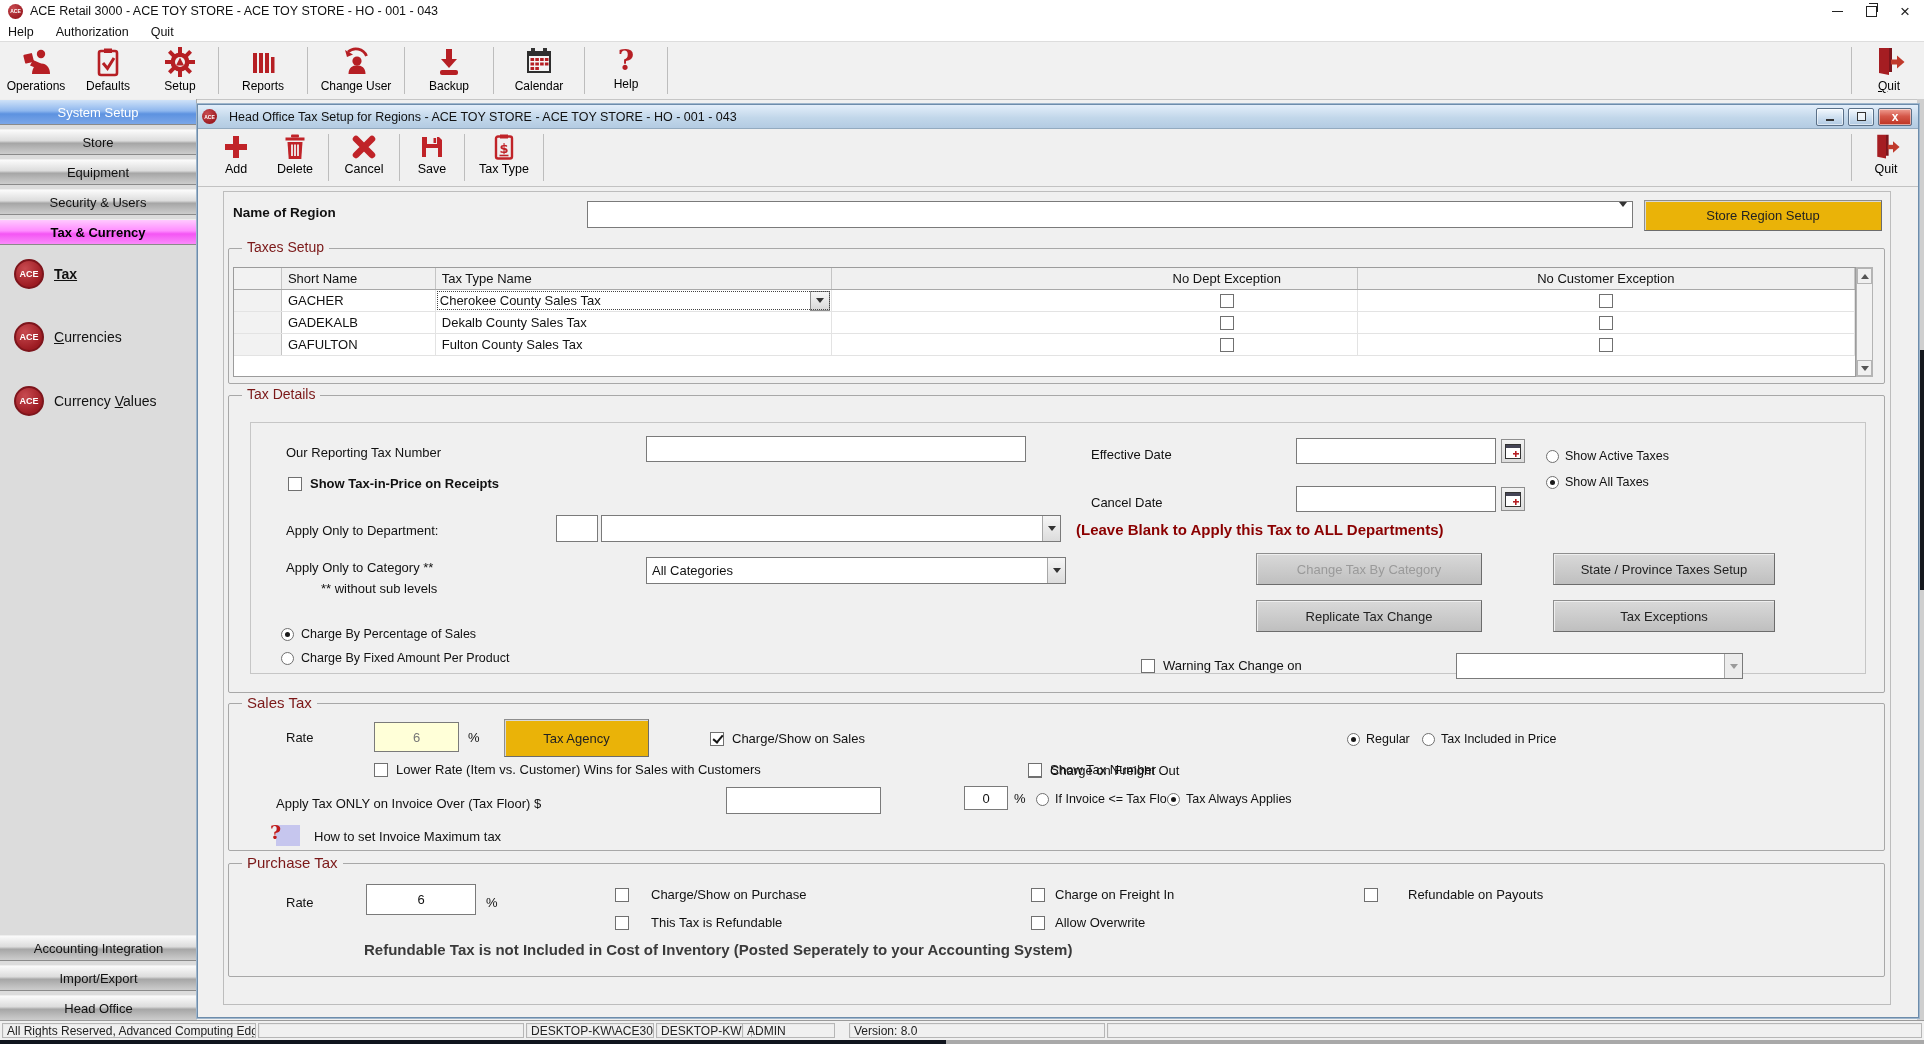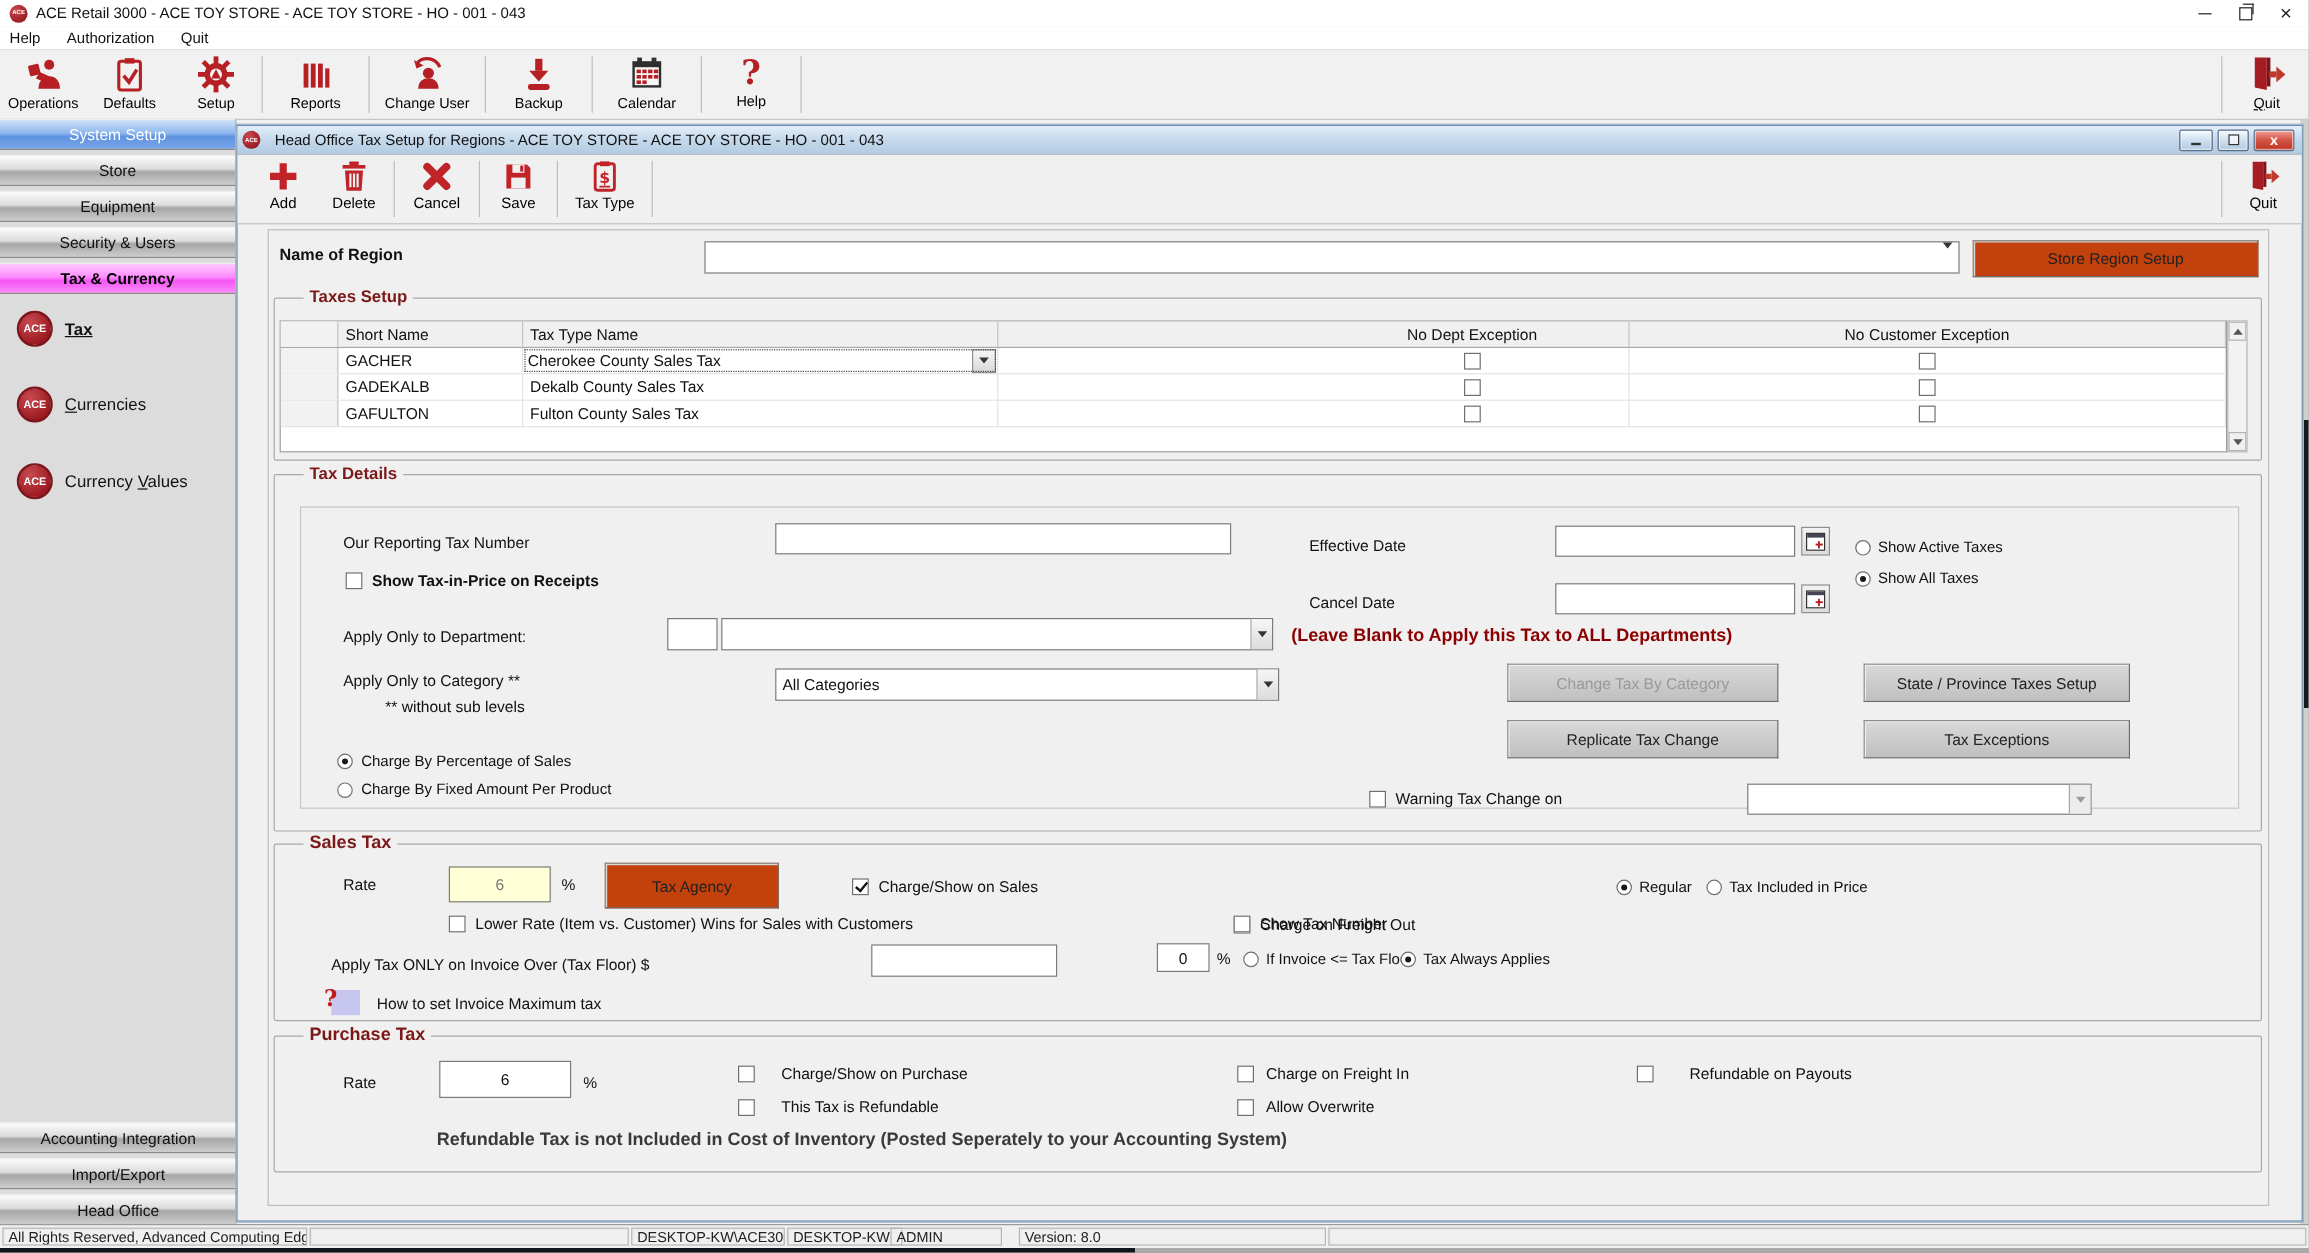--- a/index.html
+++ b/index.html
@@ -49,41 +49,41 @@
   .cwb-close{background:linear-gradient(#f0a094,#d5584a 45%,#bd3322);color:#fff;font-weight:bold;font-size:12px;line-height:12px;}
   .glyph-min{width:8px;border-top:2px solid #333;margin-top:7px;}
   .glyph-rest{width:7px;height:7px;border:1.4px solid #333;background:rgba(255,255,255,.6);}
   .ctoolbar{height:57px;background:#f0f0f0;border-bottom:1px solid #c2c2c2;display:flex;align-items:stretch;padding-left:10px;}
   .ctoolbar .tbtn .lab{font-size:12.5px;}
 
   .panel-outer{left:25px;top:86px;width:1666px;height:812px;border:1px solid #bdbdbd;}
 
   
   .grp{position:absolute;border:1px solid #a8a8a8;border-radius:2px;}
-  .grp-title{position:absolute;top:-10px;left:13px;background:#f0f0f0;padding:0 5px;color:#7b1818;font-weight:bold;font-size:14px;margin-left:11px;}
+  .grp-title{position:absolute;top:-10px;left:13px;background:#f0f0f0;padding:0 5px;color:#7b1818;font-weight:normal;font-size:14px;}
 
   
   .tb{position:absolute;background:#fff;border:1px solid #7a7a7a;box-sizing:border-box;}
   .combo{position:absolute;background:#fff;border:1px solid #7a7a7a;box-sizing:border-box;display:flex;align-items:center;}
   .combo .val{padding-left:5px;font-size:13px;flex:1;}
   .tri-down{width:0;height:0;border-left:4px solid transparent;border-right:4px solid transparent;border-top:5px solid #333;}
   .tri-up{width:0;height:0;border-left:4px solid transparent;border-right:4px solid transparent;border-bottom:5px solid #555;}
   .combo-btn{width:17px;align-self:stretch;display:flex;align-items:center;justify-content:center;background:linear-gradient(#f6f6f6,#dcdcdc);border-left:1px solid #a8a8a8;}
   .combo-btn.dis{background:#ececec;}
   .combo-btn.dis .tri-down{border-top-color:#9a9a9a;}
   .cb{width:14px;height:14px;background:#fff;border:1px solid #707070;box-sizing:border-box;position:relative;flex:0 0 14px;}
   .cb.checked::after{content:"";position:absolute;left:3.5px;top:0.5px;width:4px;height:8px;border:solid #151515;border-width:0 2px 2px 0;transform:rotate(40deg);}
   .radio{width:13px;height:13px;border-radius:50%;background:#fff;border:1px solid #707070;box-sizing:border-box;position:relative;flex:0 0 13px;}
   .radio.sel::after{content:"";position:absolute;left:3px;top:3px;width:5px;height:5px;border-radius:50%;background:#1a1a1a;}
   .lbl{font-size:13px;}
   .btn3d{position:absolute;display:flex;align-items:center;justify-content:center;font-size:13px;color:#222;cursor:default;
     background:linear-gradient(#d9d9d9,#bfbfbf);border:1px solid #8e8e8e;border-right-color:#6c6c6c;border-bottom-color:#6c6c6c;
     box-shadow:inset 1px 1px 0 #eeeeee;box-sizing:border-box;}
   .btn3d.dis{color:#9a9a9a;}
-  .btn-flat{background:#c2410c;box-shadow:inset 1px 1px 0 #d8d8d8;}
+  .btn-flat{background:#eab308;box-shadow:inset 1px 1px 0 #d8d8d8;}
   .datebtn{position:absolute;width:24px;height:24px;background:linear-gradient(#f2f2f2,#dcdcdc);border:1px solid #8e8e8e;display:flex;align-items:center;justify-content:center;box-sizing:border-box;}
   .cal-ic{width:14px;height:13px;background:#fff;border:1px solid #333;position:relative;}
   .cal-ic::before{content:"";position:absolute;top:0;left:0;right:0;height:3px;background:#445;}
   .cal-ic::after{content:"";position:absolute;right:1px;bottom:1px;width:6px;height:6px;
     background:linear-gradient(#b61f24,#b61f24) center/6px 1.6px no-repeat,linear-gradient(#b61f24,#b61f24) center/1.6px 6px no-repeat;}
 
   
   .tbl{position:absolute;left:232px;top:266px;width:1640px;height:110px;background:#fff;border:1px solid #9c9c9c;box-sizing:border-box;display:flex;flex-direction:column;}
   .trow{display:flex;height:22px;box-sizing:border-box;border-bottom:1px solid #e3e3e3;}
   .trow.hdr{background:#f0f0f0;border-bottom:1px solid #a8a8a8;}

